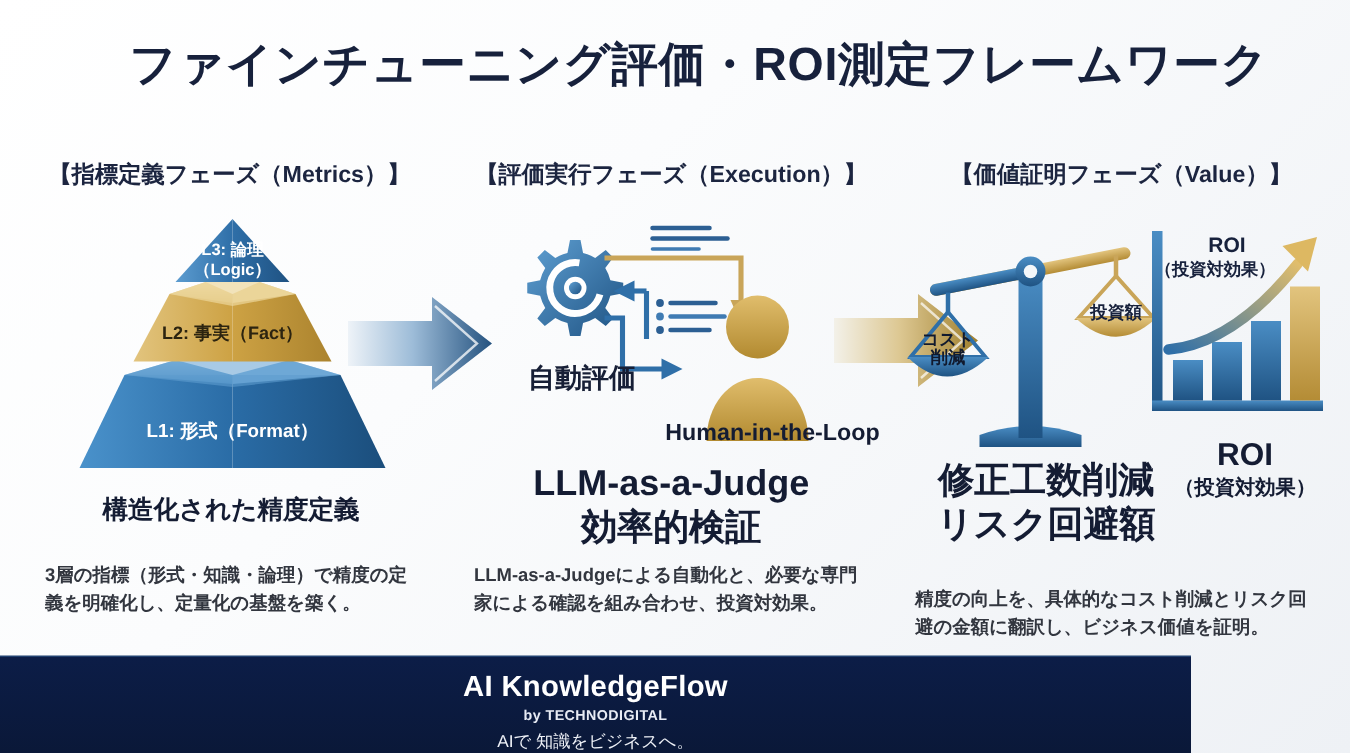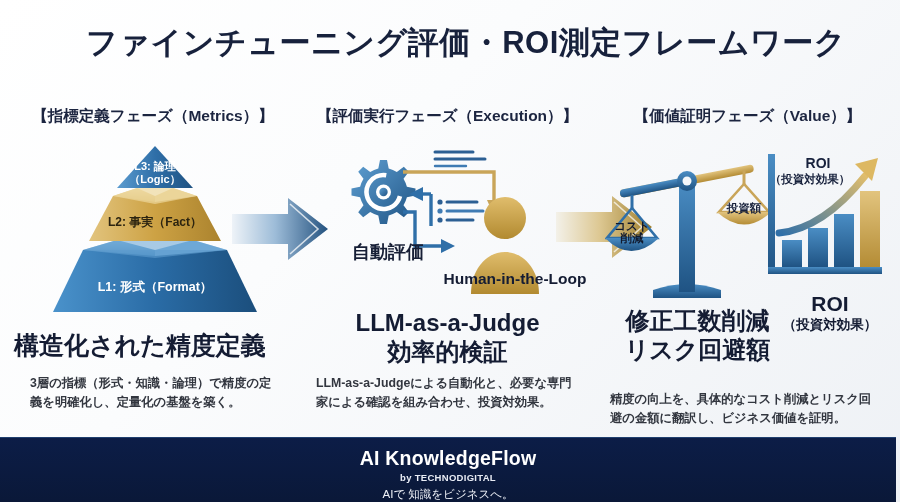--- a/index.html
+++ b/index.html
@@ -29,21 +29,21 @@
 
   
   .col-title{
     position:absolute;text-align:center;font-weight:bold;color:#141c33;
     line-height:1.22;white-space:nowrap;
   }
   .col-body{
     position:absolute;text-align:left;font-size:12.3px;font-weight:bold;
     color:#32363f;line-height:1.52;
   }
-  .c1-title{left:4px;top:330px;width:272px;font-size:25px;}
+  .c1-title{left:18px;top:330px;width:272px;font-size:17px;}
   .c1-body {left:30px;top:374px;width:250px;}
   .c2-title{left:305px;top:308px;width:285px;font-size:24px;}
   .c2-body {left:316px;top:374px;width:266px;}
   .c3-title{left:600px;top:306px;width:195px;font-size:24px;}
   .c3-body {left:610px;top:374px;width:272px;margin-top:16px;}
   .roi-label{
     position:absolute;left:770px;top:292px;width:120px;text-align:center;
     font-weight:bold;color:#141c33;line-height:1.18;
   }
   .roi-label .big{font-size:21px;display:block;}
@@ -51,36 +51,36 @@
 
   
   .pyramid{position:absolute;left:45px;top:144px;width:220px;height:172px;}
   
   .exec{position:absolute;left:325px;top:146px;width:265px;height:160px;}
   .lbl-auto{
     position:absolute;left:333px;top:240px;width:110px;text-align:center;
     font-size:18px;font-weight:bold;color:#171f36;white-space:nowrap;
   }
   .lbl-hitl{
-    position:absolute;left:420px;top:270px;width:190px;text-align:center;
+    position:absolute;left:420px;top:280px;width:190px;text-align:center;
     font-size:15.5px;font-weight:bold;color:#141c33;white-space:nowrap;
   }
   
   .scale{position:absolute;left:605px;top:150px;width:165px;height:155px;}
   
   .chart{position:absolute;left:762px;top:148px;width:128px;height:145px;}
 
   
   .arrow-gap{position:absolute;}
   .a1{left:232px;top:196px;width:96px;height:66px;}
   .a2{left:556px;top:192px;width:96px;height:70px;}
 
   
   .footer{
-    position:absolute;left:0;top:437px;width:896px;height:65px;
+    position:absolute;left:0;top:437px;width:794px;height:65px;
     background:linear-gradient(180deg,#0c1d47 0%,#0a1838 100%);
     border-top:1.5px solid #20406f;
     text-align:center;color:#ffffff;
   }
   .f-brand{margin-top:9px;font-size:19.5px;font-weight:bold;letter-spacing:.2px;}
   .f-by{margin-top:2px;font-size:9.5px;font-weight:bold;color:#e8ecf5;letter-spacing:.3px;text-align:center;}
   .f-tag{margin-top:4px;font-size:11.5px;color:#eef1f7;}
   .svgtext{font-family:"Liberation Sans","DejaVu Sans",sans-serif;font-weight:bold;}
 </style>
 </head>

